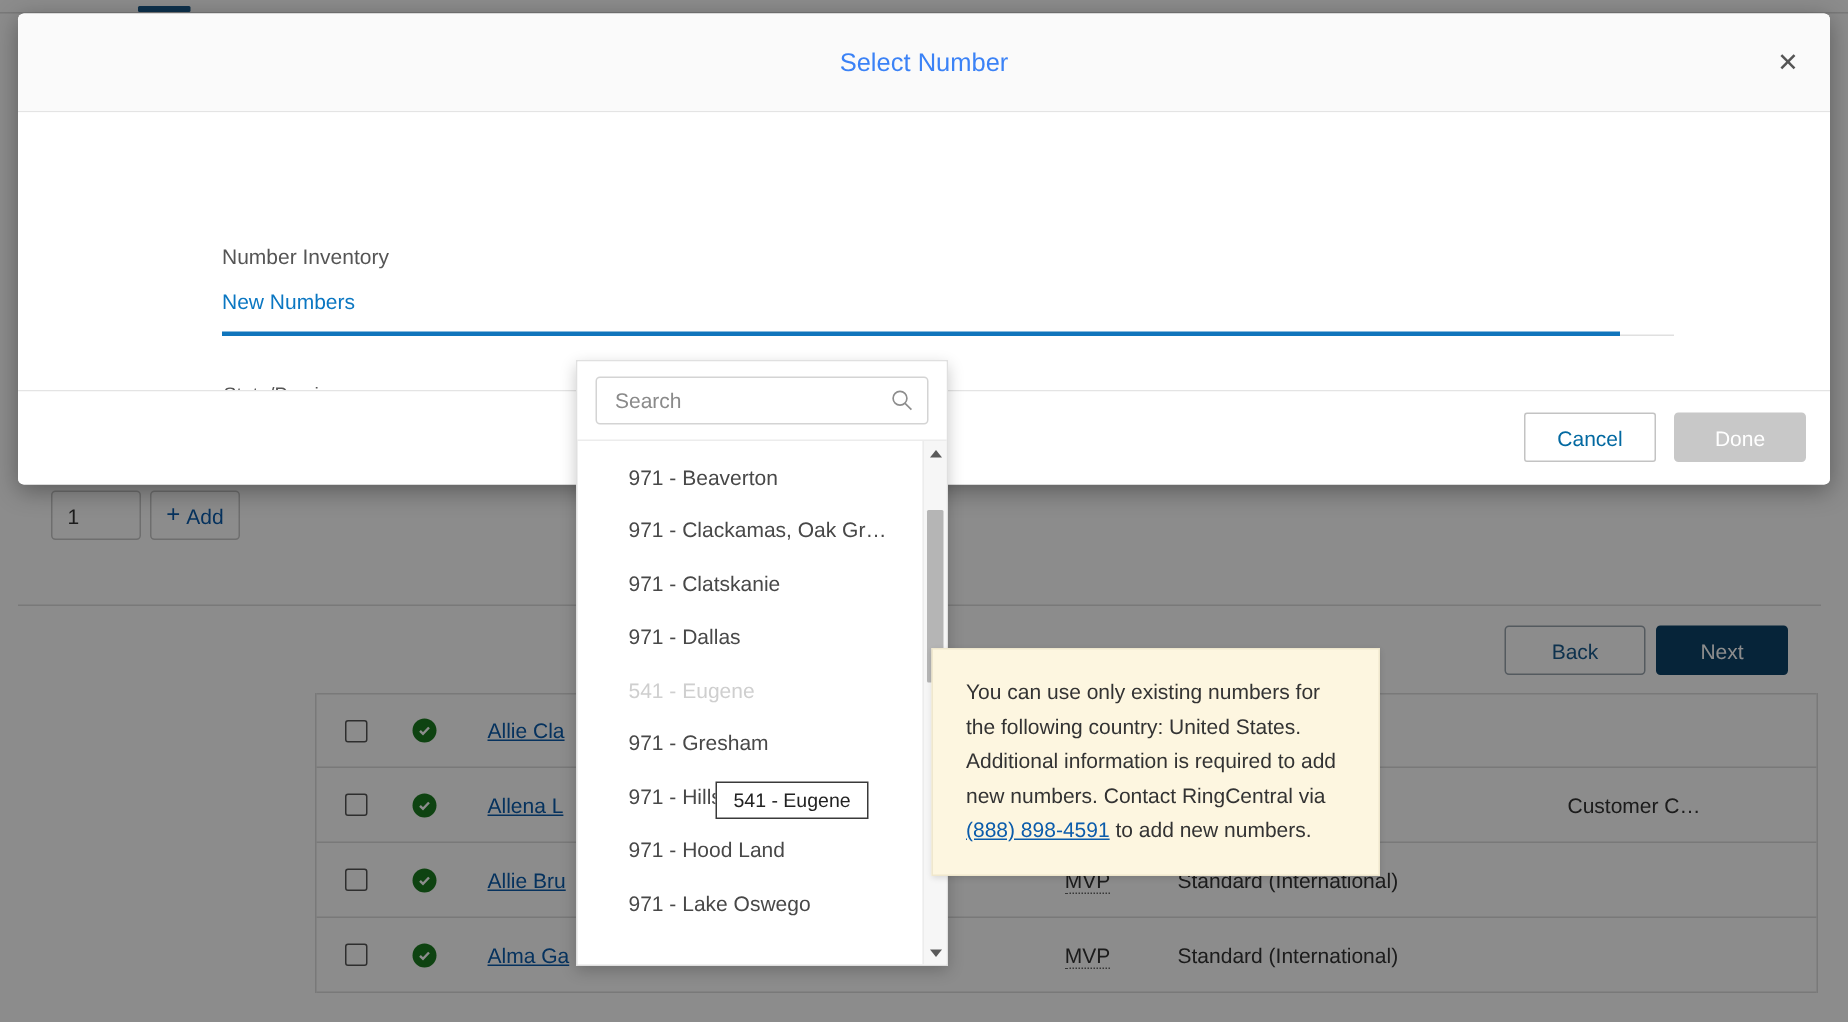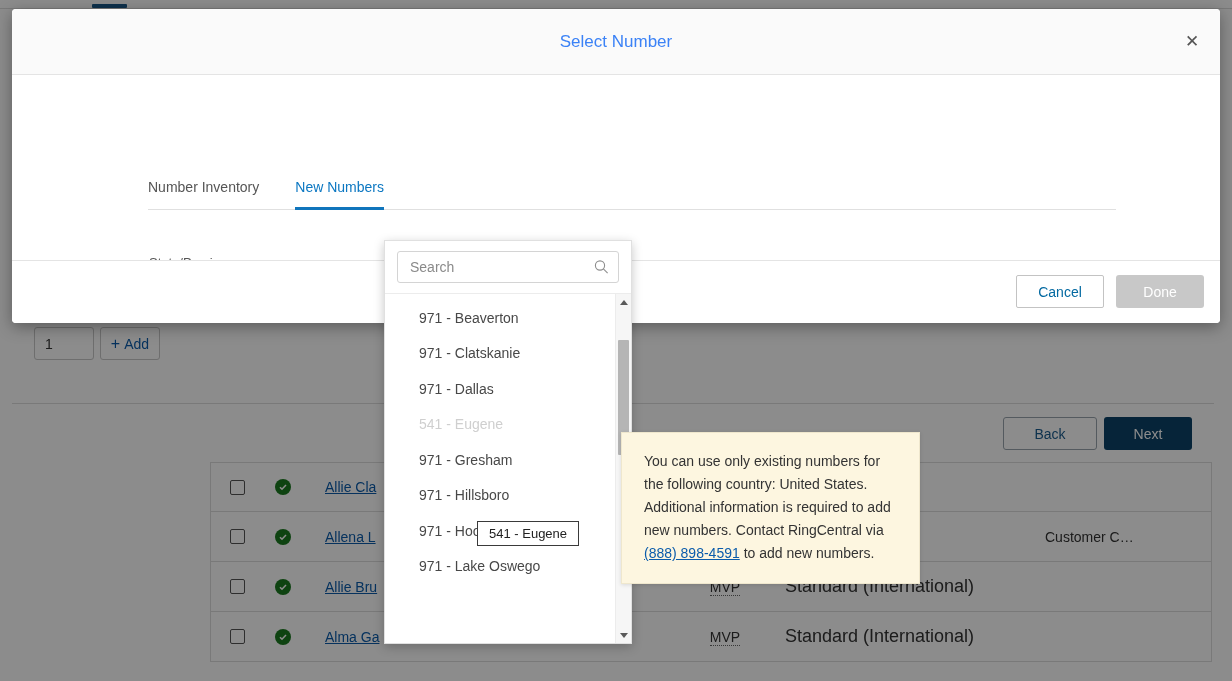--- a/index.html
+++ b/index.html
@@ -140,21 +140,21 @@
   .ok-dot svg { display:block; }
   .cell-name { width: 232px; padding-left: 22px; box-sizing: border-box; }
   .cell-name a {
     color: #0b5cab;
     text-decoration: underline;
     font-size: 14px;
   }
   .cell-ext { width: 130px; text-align: center; font-size: 14px; color: #333; }
   .cell-mvp { width: 120px; text-align: center; font-size: 14px; color: #333; }
   .cell-mvp span { border-bottom: 1px dotted #666; }
-  .cell-type { width: 260px; font-size: 18px; color: #333; }
+  .cell-type { width: 260px; font-size: 14px; color: #333; }
   .cell-dept { width: 150px; font-size: 14px; color: #333; }
 
   
   #dim-overlay {
     position: absolute;
     inset: 0;
     background: rgba(0,0,0,0.45);
     z-index: 10;
   }
 
@@ -198,25 +198,26 @@
   }
 
   .modal-body {
     position: relative;
     height: 186px;
     background: #fff;
   }
 
   .tabs {
     position: absolute;
-    left: 136px; top: 104px;
+    left: 136px; top: 88px;
     width: 968px;
     border-bottom: 1px solid #e0e0e0;
     display: flex;
     box-sizing: border-box;
+    flex-direction: column;
   }
   .tab {
     padding: 0 0 14px 0;
     margin-right: 36px;
     font-size: 14px;
     color: #555;
     position: relative;
     cursor: pointer;
   }
   .tab.active { color: #0b77c2; }
@@ -600,20 +601,21 @@
           <circle cx="6" cy="6" r="4.6" fill="none" stroke="#8d8d8d" stroke-width="1.1"></circle>
           <line x1="9.4" y1="9.4" x2="13.6" y2="13.6" stroke="#8d8d8d" stroke-width="1.1"></line>
         </svg>
       </span>
     </div>
   </div>
 
   <div class="dd-list-region">
     <div class="dd-list" id="dd-list">
         <div class="dd-item">971 - Beaverton</div>
+        <div class="dd-item">971 - Clackamas, Oak Gr…</div>
         <div class="dd-item">971 - Clatskanie</div>
         <div class="dd-item">971 - Dallas</div>
         <div class="dd-item disabled">541 - Eugene</div>
         <div class="dd-item">971 - Gresham</div>
         <div class="dd-item">971 - Hillsboro</div>
         <div class="dd-item">971 - Hood Land</div>
         <div class="dd-item">971 - Lake Oswego</div>
       </div>
 
     <div class="dd-scrollbar">

